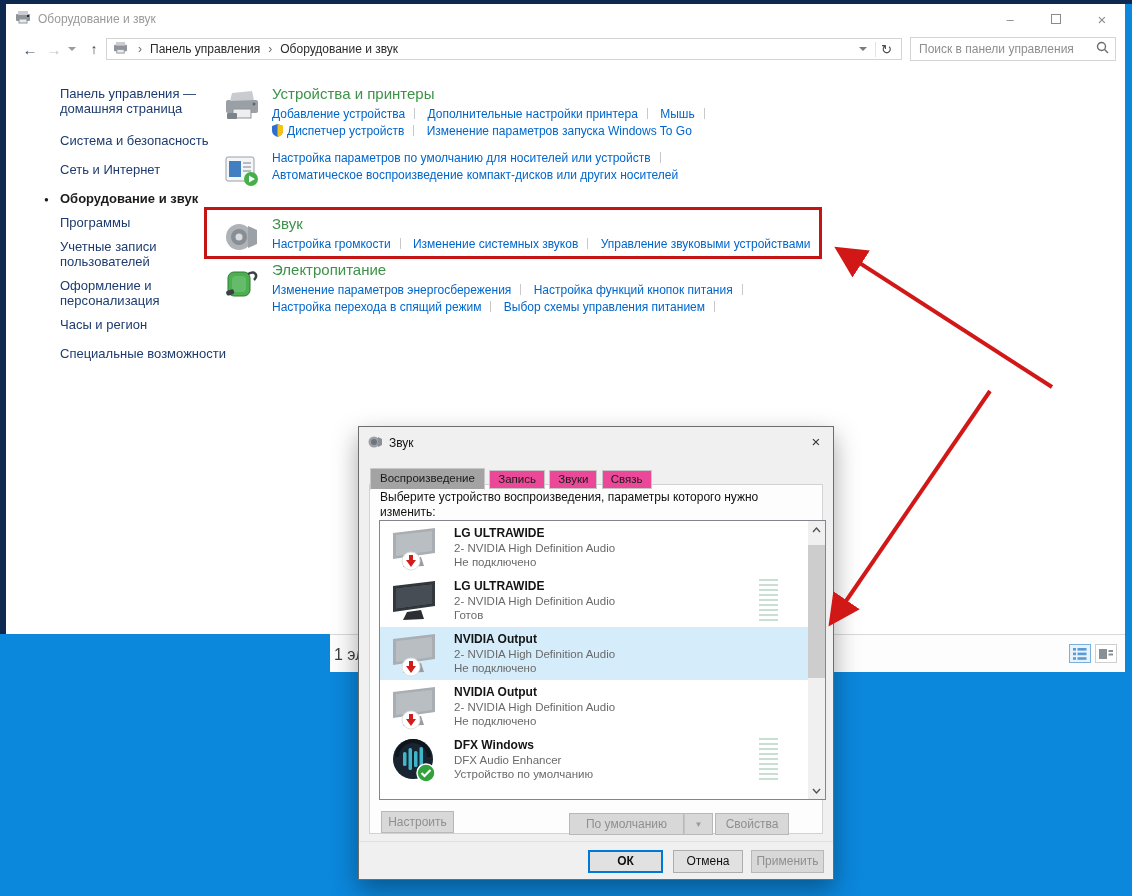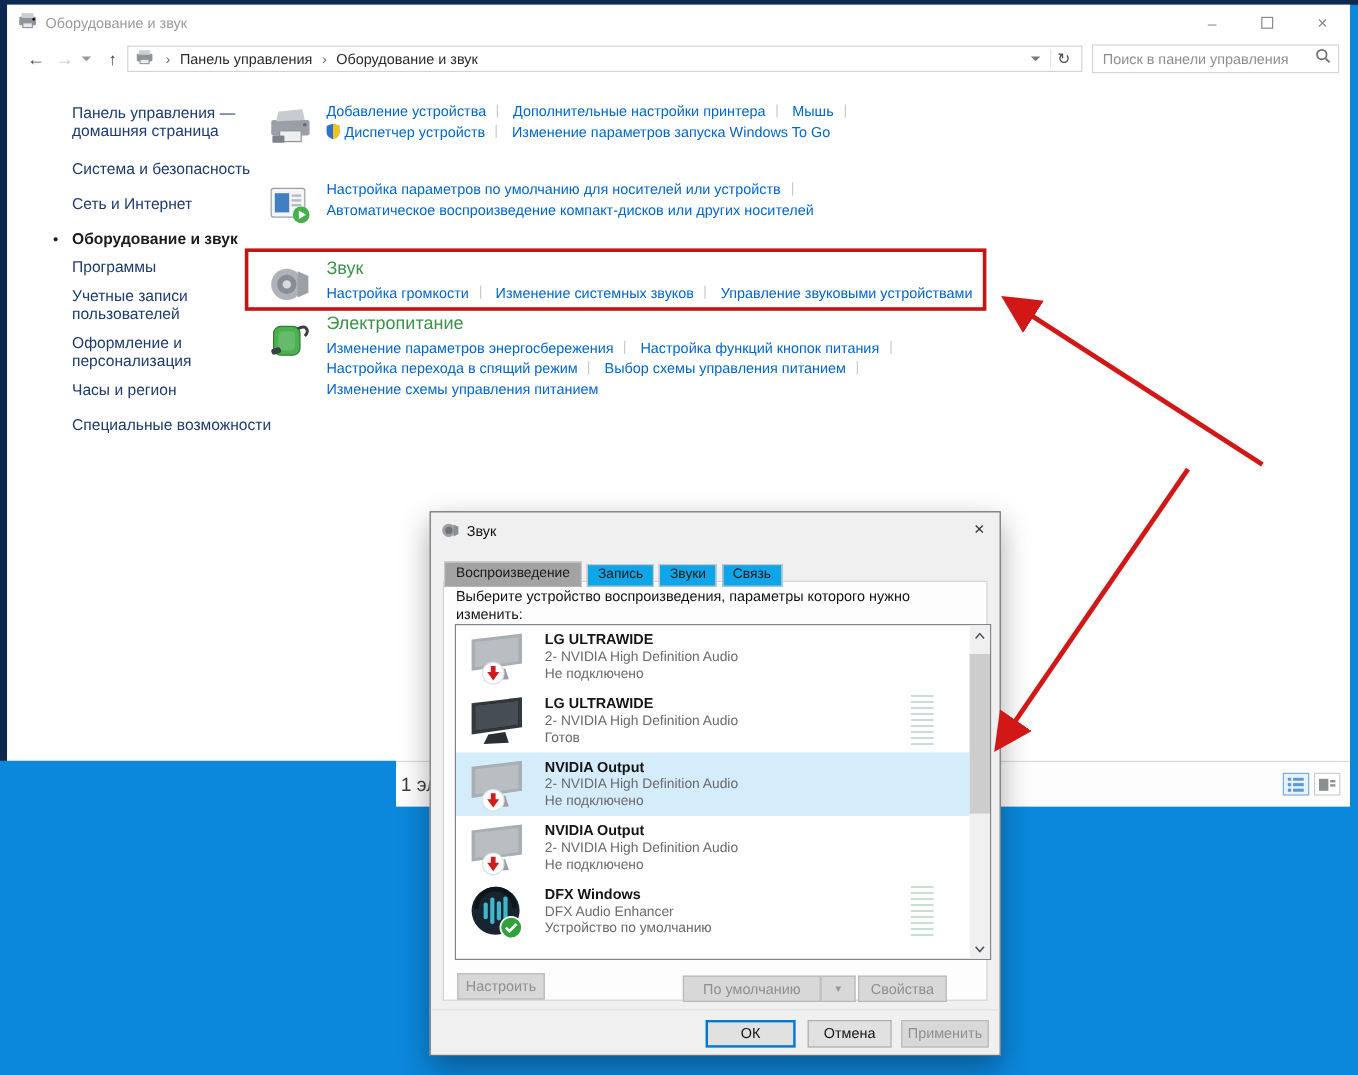--- a/index.html
+++ b/index.html
@@ -61,21 +61,21 @@
   .vico.unsel { border:1px solid #cfcfcf; background:#fff; }
   
   .patch { position:absolute; left:0; top:634px; width:330px; height:262px; background:#0b87dc; z-index:6; }
 
   
   .dlg { position:absolute; left:358px; top:426px; width:476px; height:454px; background:#f0f0f0; border:1px solid #6d6d6d; box-shadow:0 10px 24px rgba(0,0,0,.35); z-index:10; font-size:12px; }
   .dlg-tbar { height:32px; display:flex; align-items:center; padding-left:9px; }
   .dlg-title { margin-left:6px; color:#111; }
   .dlg-close { position:absolute; right:0; top:0; width:34px; height:28px; display:flex; align-items:center; justify-content:center; font-size:15px; color:#333; }
   .tabs { position:absolute; left:11px; top:40px; z-index:2; }
-  .tab { display:inline-block; font-size:11.5px; color:#1a1a1a; background:#0ea5e9; border:1px solid #c8c8c8; padding:2px 8px 3px; margin-right:1px; vertical-align:bottom; cursor:pointer; }
+  .tab { display:inline-block; font-size:11.5px; color:#1a1a1a; background:#ec4899; border:1px solid #c8c8c8; padding:2px 8px 3px; margin-right:1px; vertical-align:bottom; cursor:pointer; }
   .tab.active { background:#a3a3a3; border-bottom:1px solid #fdfdfd; padding:3px 9px 5px; position:relative; top:1px; }
   .panel { position:absolute; left:10px; right:10px; top:57px; height:350px; border:1px solid #d2d2d2; background:#fdfdfd; }
   .instr { position:absolute; left:10px; top:5px; width:430px; line-height:15px; color:#111; }
   .list { position:absolute; left:9px; top:35px; width:447px; height:280px; border:1px solid #82868c; background:#fff; }
   .ditem { position:relative; height:53px; width:428px; display:flex; align-items:center; padding-left:9px; cursor:pointer; }
   .ditem.selected { background:#d5ecfb; }
   .dico { position:relative; width:52px; height:46px; margin-right:13px; flex:0 0 auto; }
   .dtxt .nm { font-size:12px; font-weight:bold; color:#141414; margin-bottom:1px; }
   .dtxt .sub { font-size:11.5px; color:#6a6a6a; line-height:14px; }
   .meter { position:absolute; right:30px; top:50%; transform:translateY(-50%); width:19px; height:44px;
@@ -170,20 +170,21 @@
     <div class="section" style="top:21px;">
       <span class="s-icon">
         <svg width="38" height="32" viewBox="0 0 38 32">
             <rect x="2" y="10" width="32" height="13" rx="2" fill="#9aa0a6"></rect>
             <polygon points="8,3 28,1 30,10 6,11" fill="#c8ccd0"></polygon>
             <rect x="9" y="19" width="18" height="9" fill="#eceeef" stroke="#8f949a"></rect>
             <circle cx="30" cy="14" r="1.5" fill="#5f6570"></circle>
             <rect x="3" y="23" width="10" height="6" rx="1" fill="#7d838a"></rect>
           </svg>
       </span>
+      <div class="s-head">Устройства и принтеры</div>
       <div class="lrow">
         <span class="link">Добавление устройства</span><span class="sep"></span>
         <span class="link">Дополнительные настройки принтера</span><span class="sep"></span>
         <span class="link">Мышь</span><span class="sep"></span>
       </div>
       <div class="lrow">
         <span class="shield">
           <svg width="11" height="13" viewBox="0 0 11 13">
               <path d="M5.5 0 L11 2 V7 C11 10 8.5 12 5.5 13 C2.5 12 0 10 0 7 V2 Z" fill="#2f6fd0"></path>
               <path d="M5.5 0 L11 2 V7 C11 10 8.5 12 5.5 13 Z" fill="#f6c40e"></path>
@@ -237,21 +238,20 @@
       </span>
       <div class="s-head">Электропитание</div>
       <div class="lrow">
         <span class="link">Изменение параметров энергосбережения</span><span class="sep"></span>
         <span class="link">Настройка функций кнопок питания</span><span class="sep"></span>
       </div>
       <div class="lrow">
         <span class="link">Настройка перехода в спящий режим</span><span class="sep"></span>
         <span class="link">Выбор схемы управления питанием</span><span class="sep"></span>
       </div>
-      <div class="lrow"><span class="link">Изменение схемы управления питанием</span></div>
     </div>
   </div>
 
   <div class="redbox"></div>
 
   <div class="statusbar">
     <span class="st-count">1 эл</span>
     <span class="viewicons">
       <span class="vico sel">
         <svg width="14" height="12" viewBox="0 0 14 12">
@@ -406,21 +406,21 @@
     </div>
   </div>
 
   <span class="abtn disabled" style="left:22px; top:384px; width:73px;">Настроить</span>
   <span class="abtn disabled" style="left:210px; top:386px; width:115px;">По умолчанию</span>
   <span class="split-arrow">▼</span>
   <span class="abtn disabled" style="left:356px; top:386px; width:74px;">Свойства</span>
 
   <div class="hr"></div>
 
-  <span class="bbtn ok" style="left:229px; width:75px;">ОК</span>
+  <span class="bbtn ok" style="left:229px; width:75px;font-weight:bold;">ОК</span>
   <span class="bbtn" style="left:314px; width:70px;">Отмена</span>
   <span class="bbtn apply" style="left:392px; width:73px;">Применить</span>
 </div>
 
 <svg class="arrows" width="1132" height="896" viewBox="0 0 1132 896">
   <defs>
     <marker id="ah" markerWidth="8" markerHeight="8" refX="6" refY="4" orient="auto">
       <path d="M0,0 L8,4 L0,8 z" fill="#d21717"></path>
     </marker>
   </defs>

